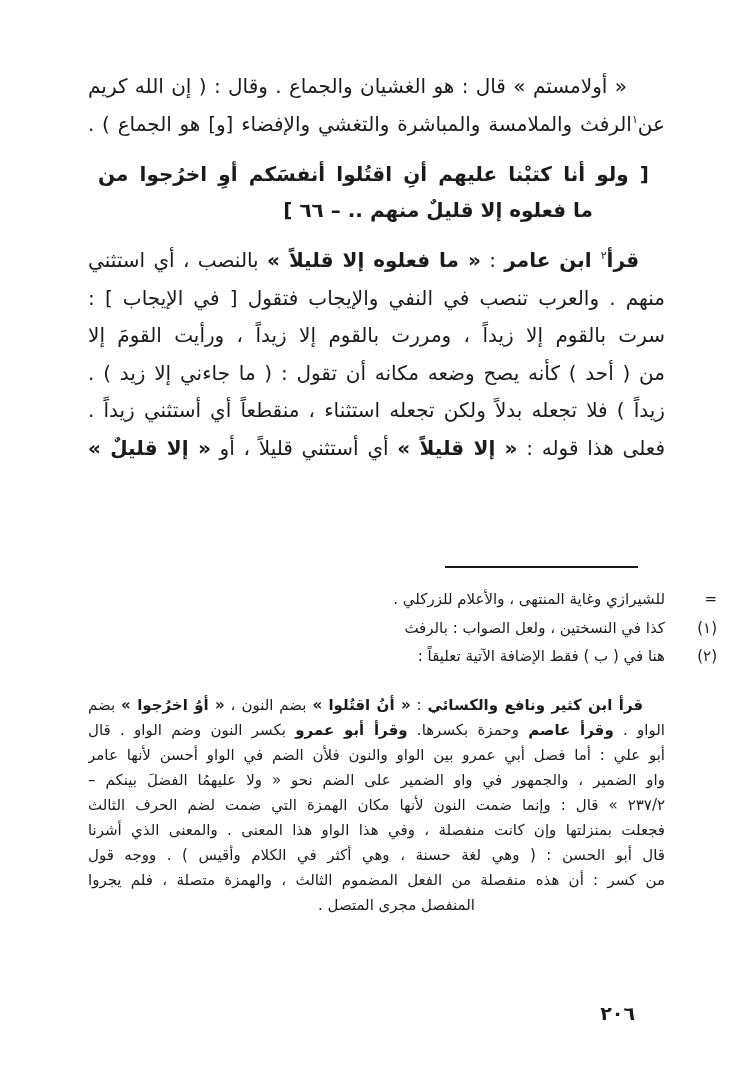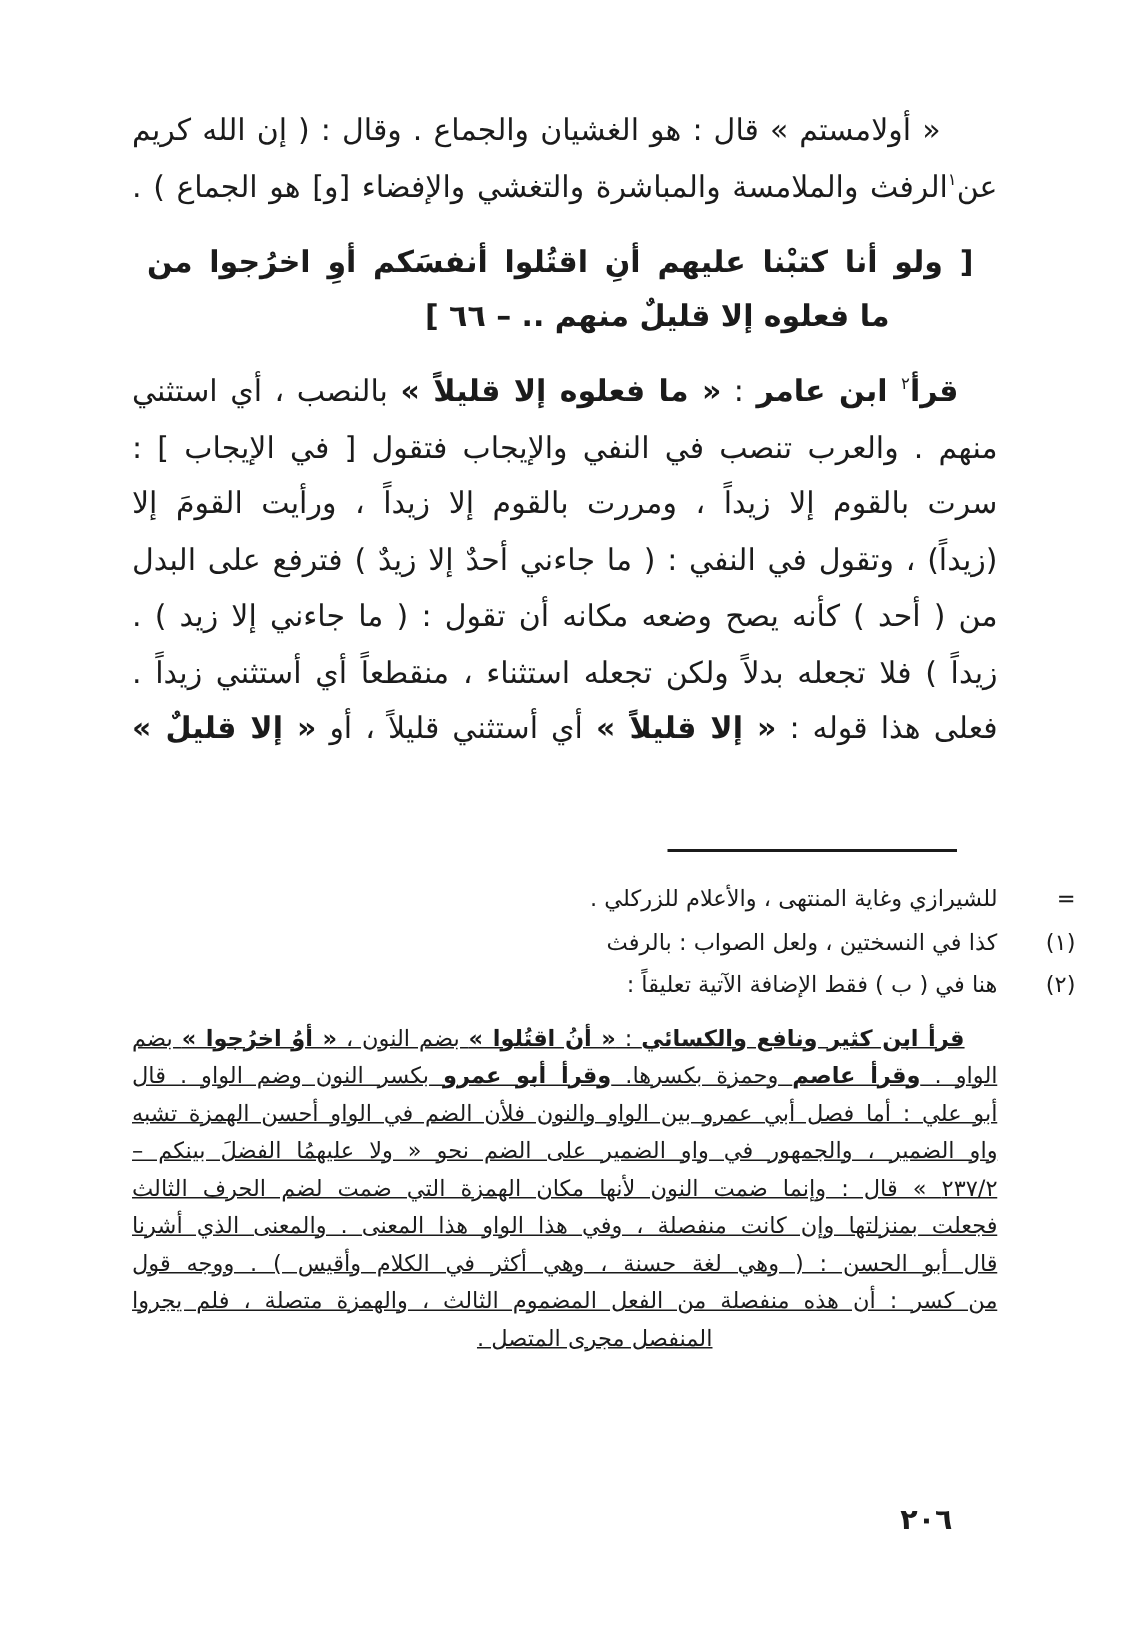--- a/index.html
+++ b/index.html
@@ -36,21 +36,21 @@
   }
   .fn-item{
     position:relative;font-size:15px;line-height:28.5px;max-height:29px;
     overflow:visible;text-align:right;
   }
   .fn-item .fn-text{display:block;max-height:29px;overflow:hidden;}
   .fn-marker{
     position:absolute;right:-52px;top:0;width:46px;text-align:right;
     font-size:15px;
   }
-  .fn-block{margin-top:9px;text-decoration:underline;}
+  .fn-block{margin-top:22px;}
   .fn-line{
     font-size:15px;line-height:25px;max-height:25px;overflow:hidden;
     text-align:justify;text-align-last:justify;
   }
   .fn-line.startal{text-align:center;text-align-last:right;}
 
   .b{font-weight:700;}
   .sup{font-size:0.55em;vertical-align:super;line-height:0;}
 
   .page-number{
@@ -69,21 +69,20 @@
         <div class="main-line"><span>عن</span><span class="sup">١</span><span>الرفث والملامسة والمباشرة والتغشي والإفضاء [و] هو الجماع ) .</span></div>
       </div>
       <div class="verse">
         <div class="main-line" style="padding-right: 16px; padding-left: 10px;"><span class="b">[ ولو أنا كتبْنا عليهم أنِ اقتُلوا أنفسَكم أوِ اخرُجوا من دياركم</span></div>
         <div class="main-line startal" style="padding-right: 72px;"><span class="b">ما فعلوه إلا قليلٌ منهم .. – ٦٦ ]</span></div>
       </div>
       <div class="para">
         <div class="main-line" style="padding-right: 26px;"><span class="b">قرأ</span><span class="sup">٢</span><span class="b"> ابن عامر</span><span> : </span><span class="b">« ما فعلوه إلا قليلاً »</span><span> بالنصب ، أي استثني قليلاً</span></div>
         <div class="main-line"><span>منهم . والعرب تنصب في النفي والإيجاب فتقول [ في الإيجاب ] :</span></div>
         <div class="main-line"><span>سرت بالقوم إلا زيداً ، ومررت بالقوم إلا زيداً ، ورأيت القومَ إلا</span></div>
-        <div class="main-line"><span>(زيداً) ، وتقول في النفي : ( ما جاءني أحدٌ إلا زيدٌ ) فترفع على البدل</span></div>
         <div class="main-line"><span>من ( أحد ) كأنه يصح وضعه مكانه أن تقول : ( ما جاءني إلا زيد ) .</span></div>
         <div class="main-line"><span>زيداً ) فلا تجعله بدلاً ولكن تجعله استثناء ، منقطعاً أي أستثني زيداً .</span></div>
         <div class="main-line"><span>فعلى هذا قوله : </span><span class="b">« إلا قليلاً »</span><span> أي أستثني قليلاً ، أو </span><span class="b">« إلا قليلٌ »</span></div>
       </div>
     </div>
 
   <div class="fn-sep"></div>
 
   <div class="footnotes">
     <div id="fn-items">
@@ -96,21 +95,21 @@
           <span class="fn-text">كذا في النسختين ، ولعل الصواب : بالرفث</span>
         </div>
         <div class="fn-item">
           <span class="fn-marker">(٢)</span>
           <span class="fn-text">هنا في ( ب ) فقط الإضافة الآتية تعليقاً :</span>
         </div>
       </div>
     <div class="fn-block" id="fn-block">
         <div class="fn-line" style="padding-right: 22px;"><span class="b">قرأ ابن كثير ونافع والكسائي</span><span> : </span><span class="b">« أنُ اقتُلوا »</span><span> بضم النون ، </span><span class="b">« أوُ اخرُجوا »</span><span> بضم</span></div>
         <div class="fn-line"><span>الواو . </span><span class="b">وقرأ عاصم</span><span> وحمزة بكسرها. </span><span class="b">وقرأ أبو عمرو</span><span> بكسر النون وضم الواو . قال</span></div>
-        <div class="fn-line"><span>أبو علي : أما فصل أبي عمرو بين الواو والنون فلأن الضم في الواو أحسن الهمزة تشبه</span></div>
+        <div class="fn-line"><span>أبو علي : أما فصل أبي عمرو بين الواو والنون فلأن الضم في الواو أحسن لأنها عامر</span></div>
         <div class="fn-line"><span>واو الضمير ، والجمهور في واو الضمير على الضم نحو « ولا عليهمُا الفضلَ بينكم –</span></div>
         <div class="fn-line"><span>٢٣٧/٢ » قال : وإنما ضمت النون لأنها مكان الهمزة التي ضمت لضم الحرف الثالث</span></div>
         <div class="fn-line"><span>فجعلت بمنزلتها وإن كانت منفصلة ، وفي هذا الواو هذا المعنى . والمعنى الذي أشرنا</span></div>
         <div class="fn-line"><span>قال أبو الحسن : ( وهي لغة حسنة ، وهي أكثر في الكلام وأقيس ) . ووجه قول</span></div>
         <div class="fn-line"><span>من كسر : أن هذه منفصلة من الفعل المضموم الثالث ، والهمزة متصلة ، فلم يجروا</span></div>
         <div class="fn-line startal" style="padding-right: 190px;"><span>المنفصل مجرى المتصل .</span></div>
       </div>
   </div>
 
   <div class="page-number">٢٠٦</div>

